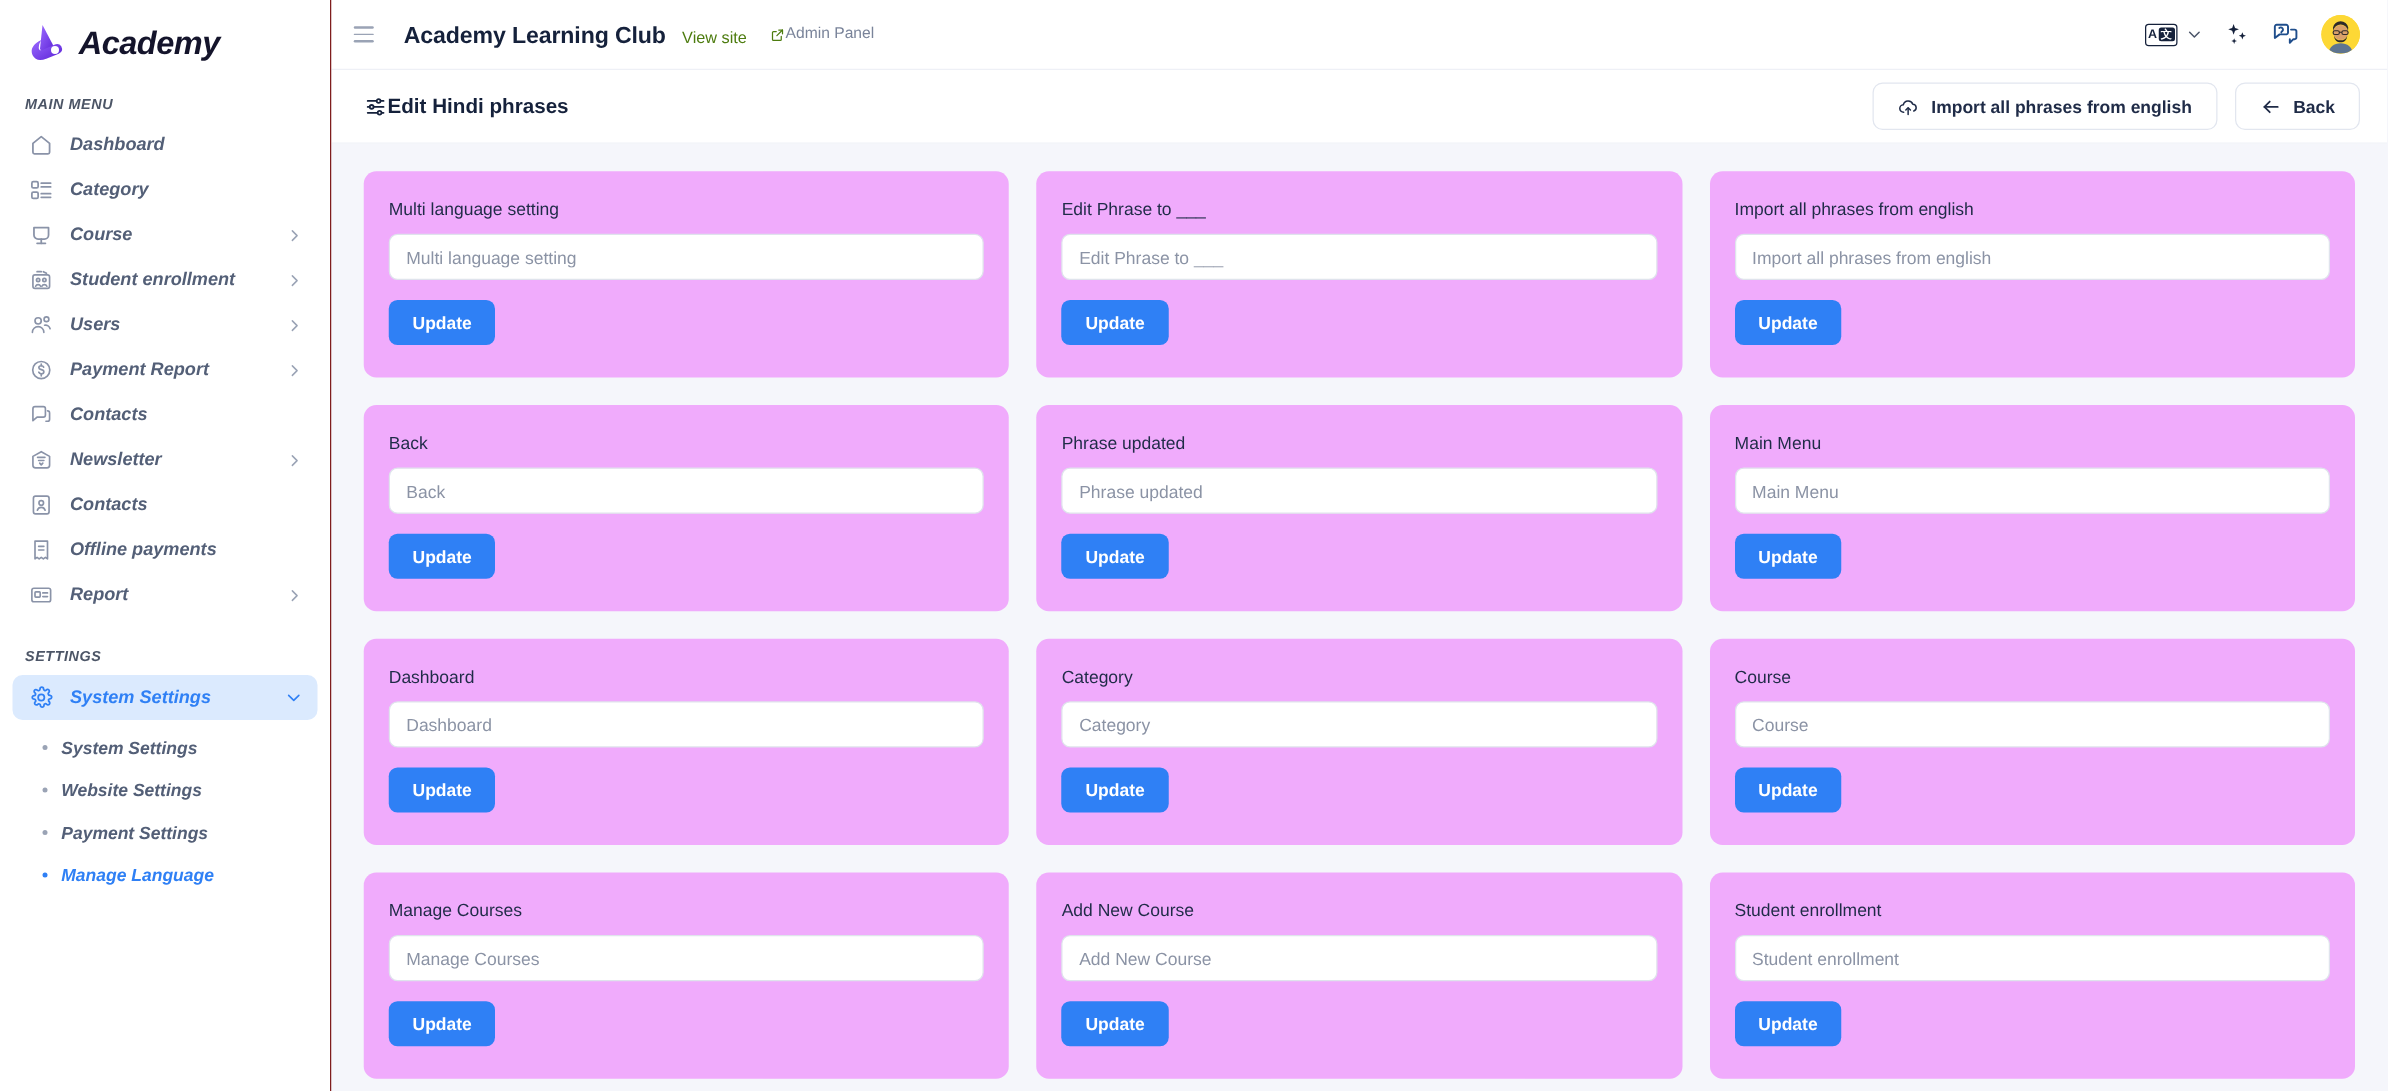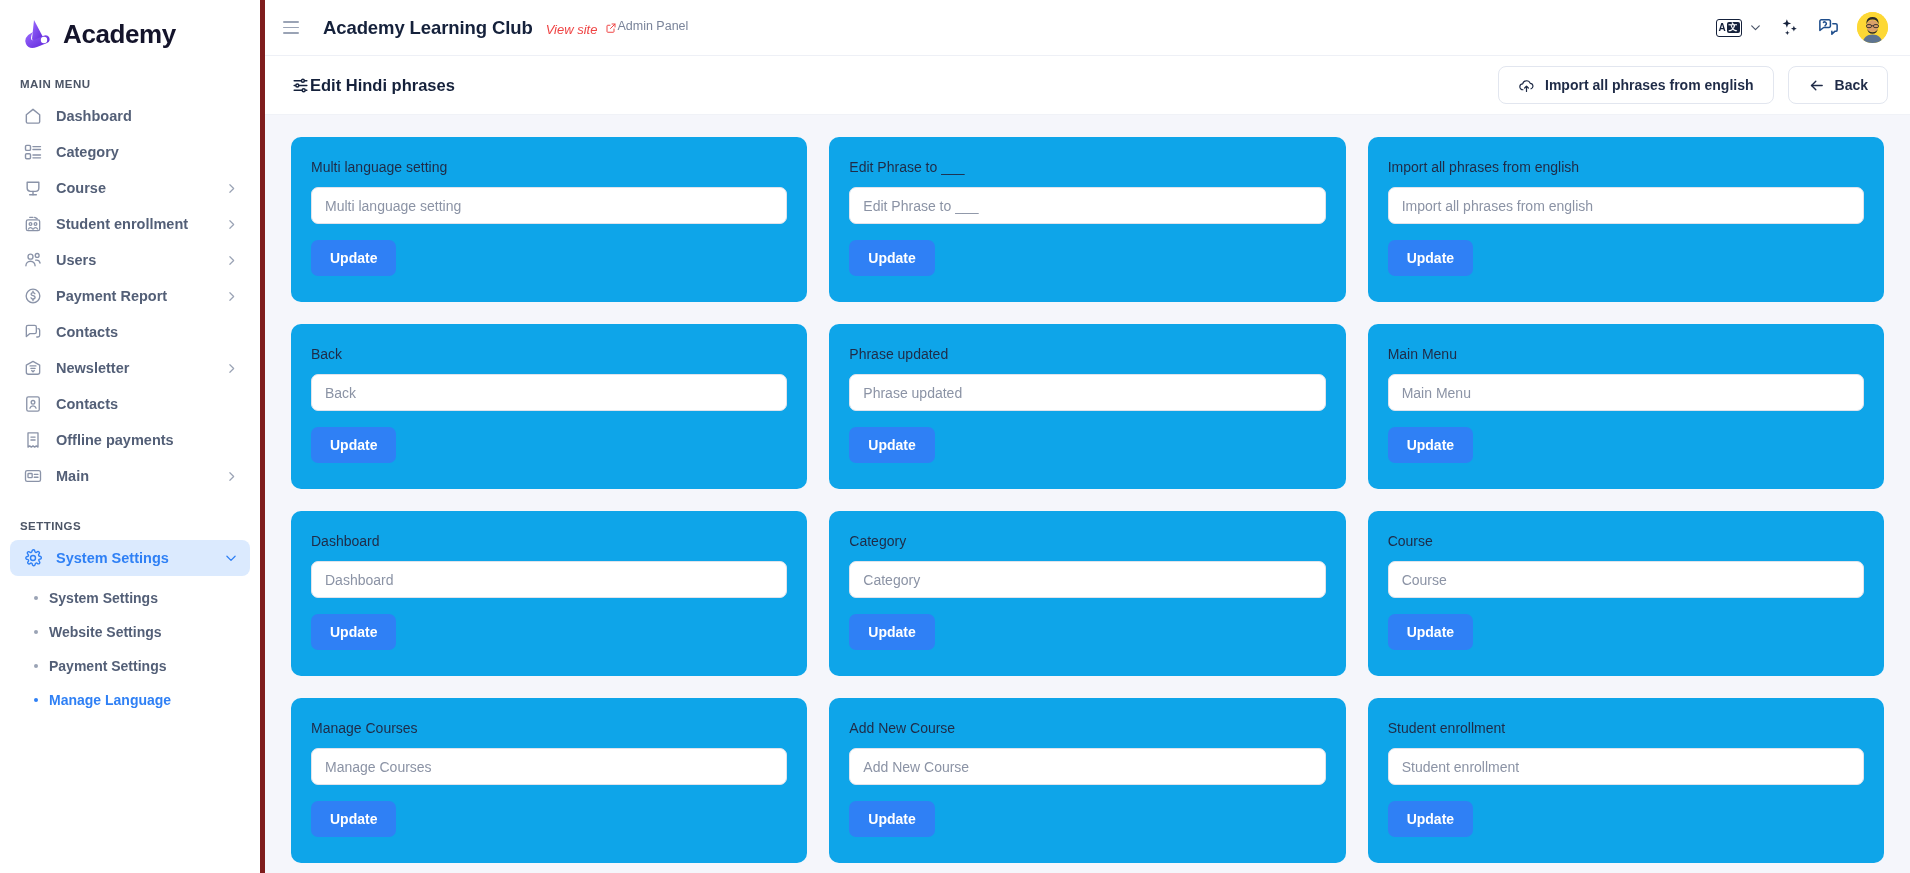--- a/index.html
+++ b/index.html
@@ -9,23 +9,24 @@
     font-family: "Liberation Sans", sans-serif;
     background: #f5f6fb;
     color: #1f2b47;
   }
   .app { display: flex; width: 1910px; height: 873px; }
 
   
   .sidebar {
     width: 265px; min-width: 265px; height: 873px;
     background: #ffffff;
-    border-right: 5px solid #7f1d1d;
+    border-right: 1px solid #7f1d1d;
     overflow: hidden;
     position: relative;
+    font-style: italic;
   }
   .logo-row { display: flex; align-items: center; gap: 9px; padding: 16px 0 0 20px; height: 52px; }
   .logo-mark { width: 34px; height: 34px; flex: 0 0 34px; }
   .logo-text { font-size: 26px; font-weight: 700; letter-spacing: -0.4px; color: #14142b; }
 
   .section-label {
     font-size: 11.5px; font-weight: 700; letter-spacing: 0.45px;
     color: #4c5566; padding: 26px 0 8px 20px; text-transform: uppercase;
   }
   .nav-item {
@@ -64,21 +65,21 @@
   }
   .hamburger { width: 22px; height: 22px; display: flex; flex-direction: column; justify-content: center; gap: 4px; cursor: pointer; margin-right: 18px; }
   .hamburger i { display: block; height: 1.8px; background: #9aa3b5; border-radius: 2px; }
   .hamburger i:nth-child(1) { width: 16px; }
   .hamburger i:nth-child(2) { width: 16px; }
   .hamburger i:nth-child(3) { width: 16px; }
   .title-block { display: flex; flex-direction: row; justify-content: center; }
   .title-line { display: flex; align-items: baseline; gap: 13px; }
   .app-title { font-size: 18.5px; font-weight: 700; color: #15213b; letter-spacing: -0.1px; }
   .view-site { font-size: 13px; color: #6b7governor; }
-  .view-site { font-size: 13px; color: #ef4444; display: inline-flex; align-items: center; gap: 8px; cursor: pointer; font-style: italic; }
+  .view-site { font-size: 13px; color: #4d7c0f; display: inline-flex; align-items: center; gap: 19px; cursor: pointer; }
   .view-site svg { width: 12px; height: 12px; }
   .subtitle { font-size: 12.5px; color: #7a849a; margin-top: 2px; }
 
   .topbar-right { margin-left: auto; display: flex; align-items: center; gap: 17px; }
   .translate-chip { display: flex; align-items: center; gap: 7px; cursor: pointer; }
   .translate-ico { width: 26px; height: 18px; border: 1.6px solid #15213b; border-radius: 3px; display: flex; align-items: center; justify-content: center; gap: 1px; overflow: hidden; }
   .translate-ico .a { font-size: 10px; font-weight: 700; color: #15213b; line-height: 1; }
   .translate-ico .z { font-size: 9px; font-weight: 700; color: #ffffff; background: #15213b; line-height: 1; padding: 1px 2px; border-radius: 2px; }
   .ico-btn { cursor: pointer; display: flex; align-items: center; justify-content: center; color: #15213b; }
   .ico-btn svg { display: block; }
@@ -108,21 +109,21 @@
 
   .scrollarea { height: calc(873px - 56px - 59px); overflow: hidden; padding: 22px 26px 0 26px; }
 
   .alert {
     background: #cfe2fd; border: 1px solid #bcd7fb; border-radius: 7px;
     padding: 13px 16px; font-size: 13.8px; color: #1f3b63; margin-bottom: 22px;
   }
 
   .grid { display: grid; grid-template-columns: repeat(3, 1fr); gap: 22px; }
   .card {
-    background: #0ea5e9; border-radius: 10px; padding: 22px 20px 26px 20px;
+    background: #f0abfc; border-radius: 10px; padding: 22px 20px 26px 20px;
   }
   .card-label { font-size: 14px; color: #1f2b47; font-weight: 400; margin-bottom: 12px; }
   .card-input {
     width: 100%; height: 37px; border: 1px solid #dfe3ec; border-radius: 7px;
     padding: 0 13px; font-size: 14px; color: #1f2b47; background: #fff;
     font-family: "Liberation Sans", sans-serif; outline: none;
   }
   .card-input::placeholder { color: #8b93a5; }
   .btn-update {
     margin-top: 16px; height: 36px; padding: 0 19px; border: none; border-radius: 7px;
@@ -299,21 +300,21 @@
 
     <div class="nav-item">
       <span class="ico">
           <svg viewBox="0 0 24 24" fill="none" stroke="currentColor" stroke-width="1.6" stroke-linecap="round" stroke-linejoin="round">
             <rect x="3" y="5.5" width="18" height="13" rx="2"></rect>
             <rect x="6" y="9" width="5" height="5" rx="0.8"></rect>
             <line x1="13.5" y1="10" x2="18" y2="10"></line>
             <line x1="13.5" y1="13.5" x2="18" y2="13.5"></line>
           </svg>
         </span>
-      <span class="lbl">Main</span>
+      <span class="lbl">Report</span>
       <span class="chev">
           <svg width="13" height="13" viewBox="0 0 24 24" fill="none" stroke="currentColor" stroke-width="2.2" stroke-linecap="round" stroke-linejoin="round">
             <polyline points="9 5 16 12 9 19"></polyline>
           </svg>
         </span>
     </div>
 
     <div class="section-label">SETTINGS</div>
 
     <div class="nav-item active">

